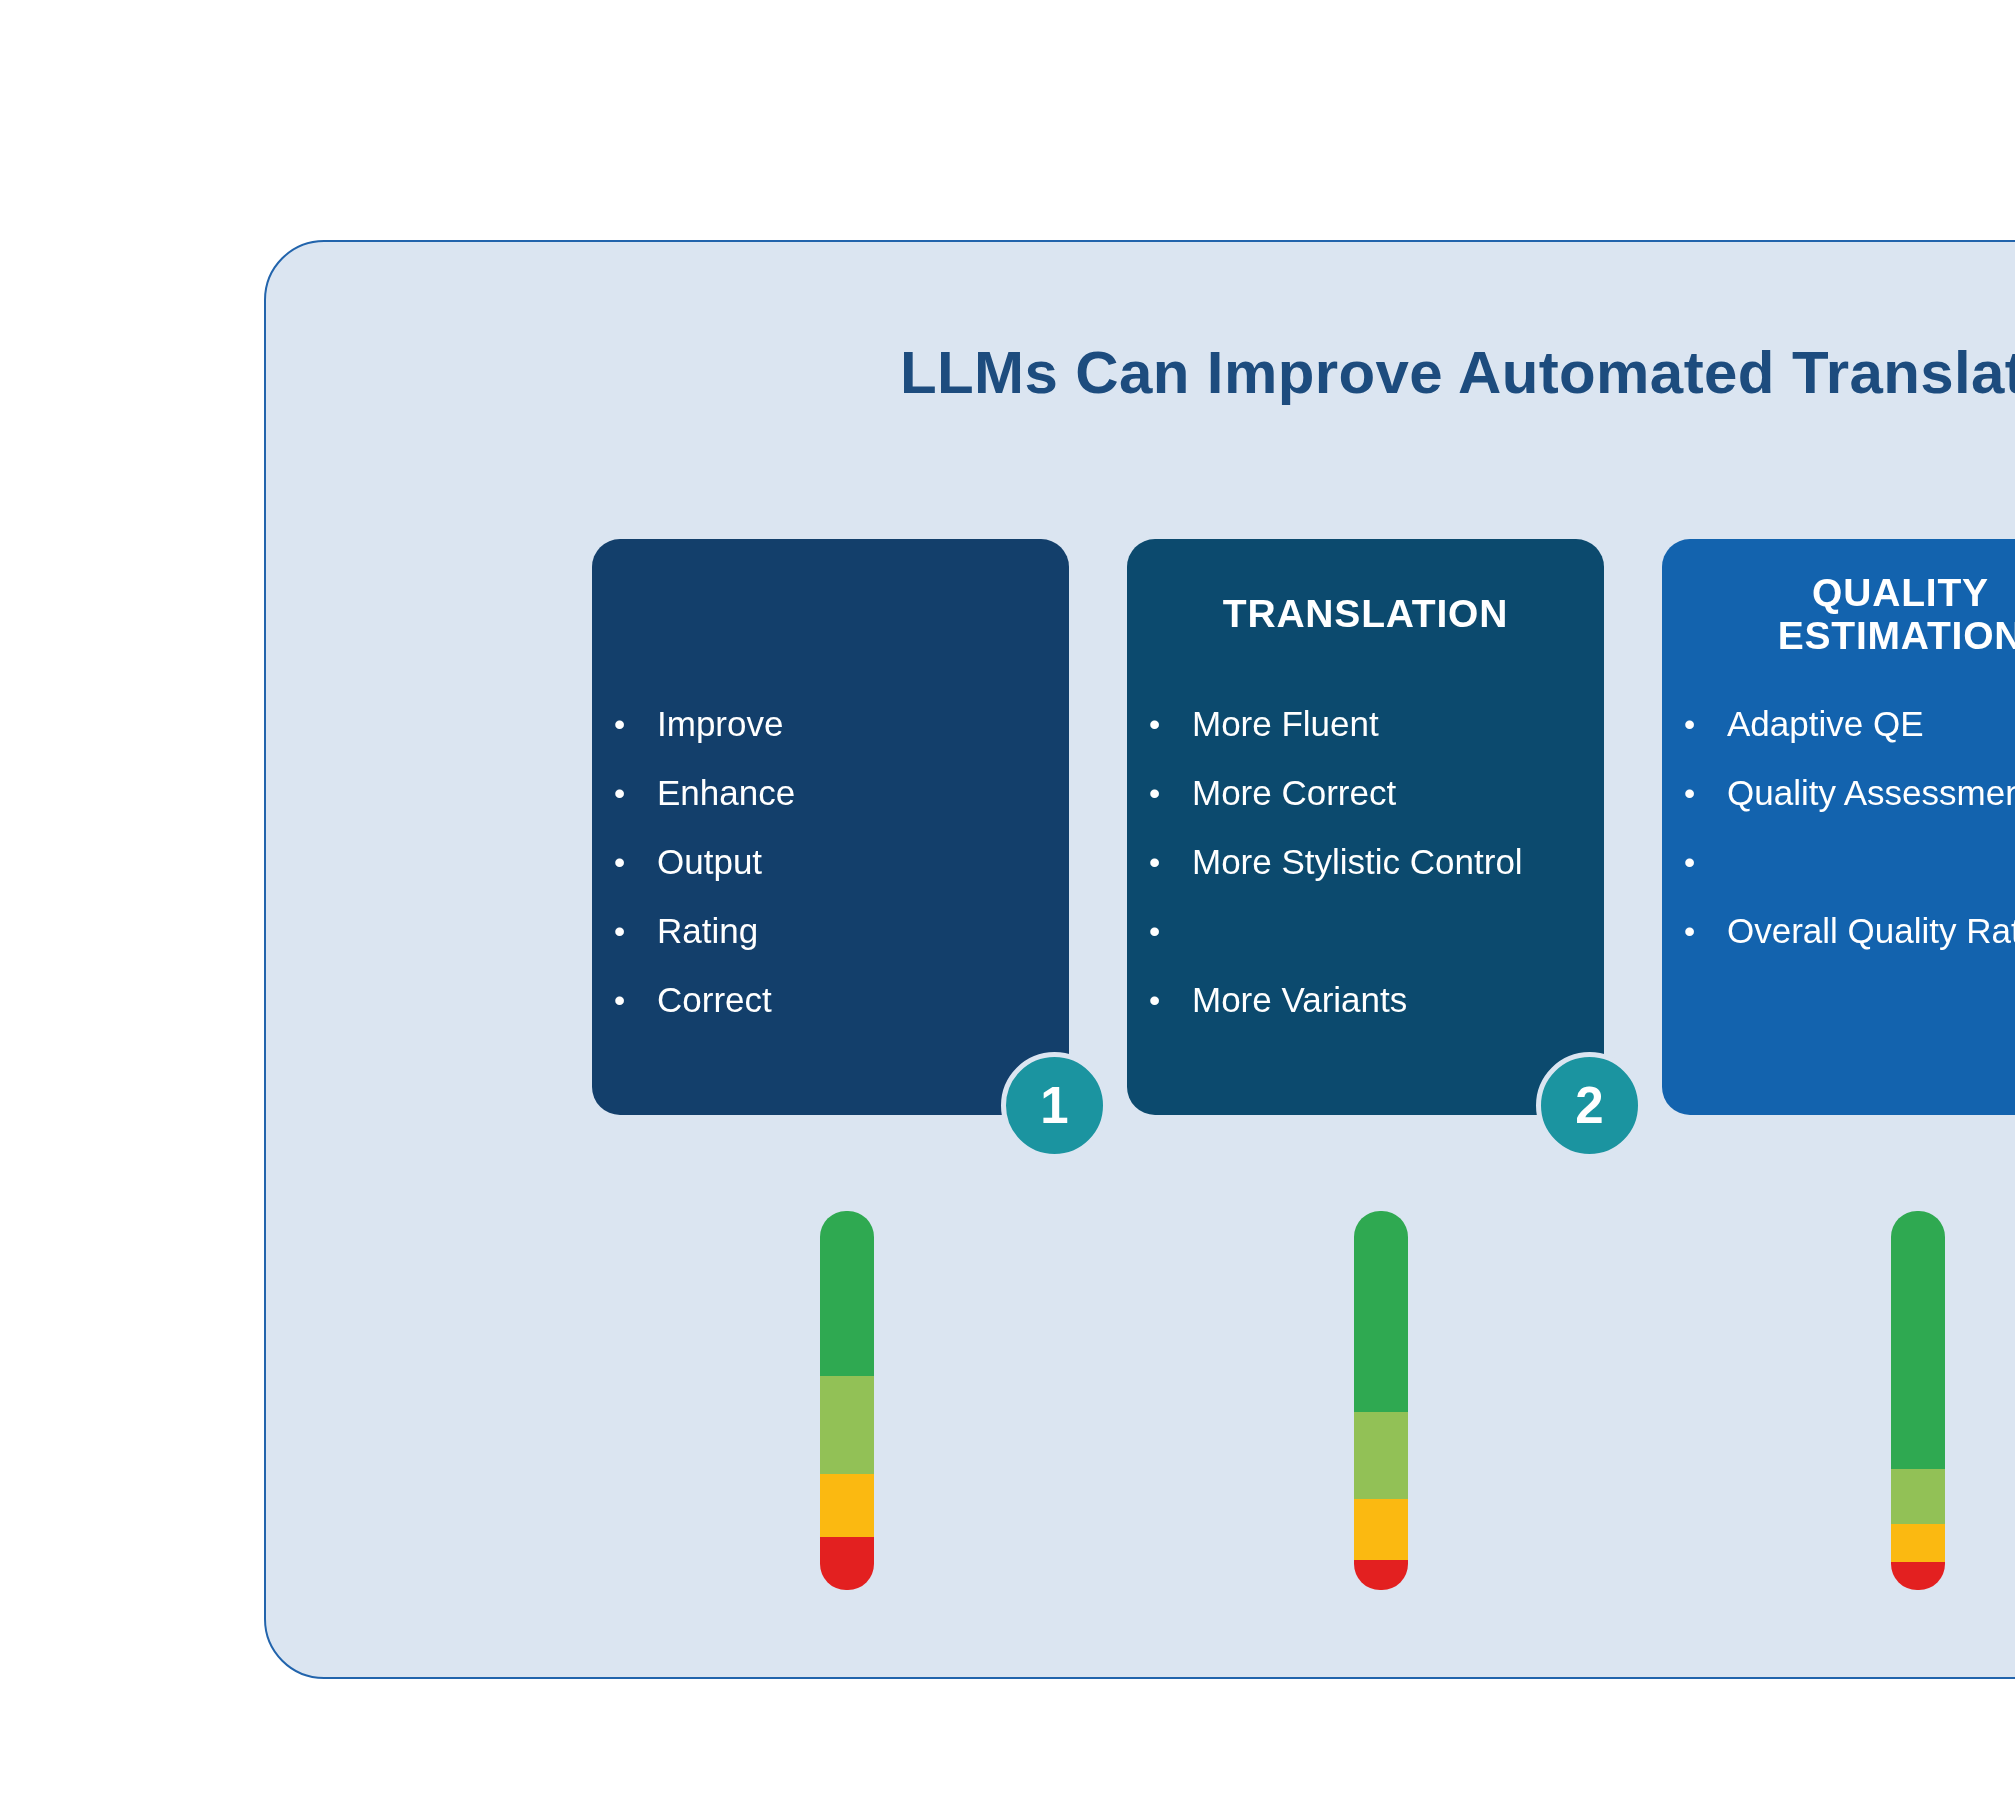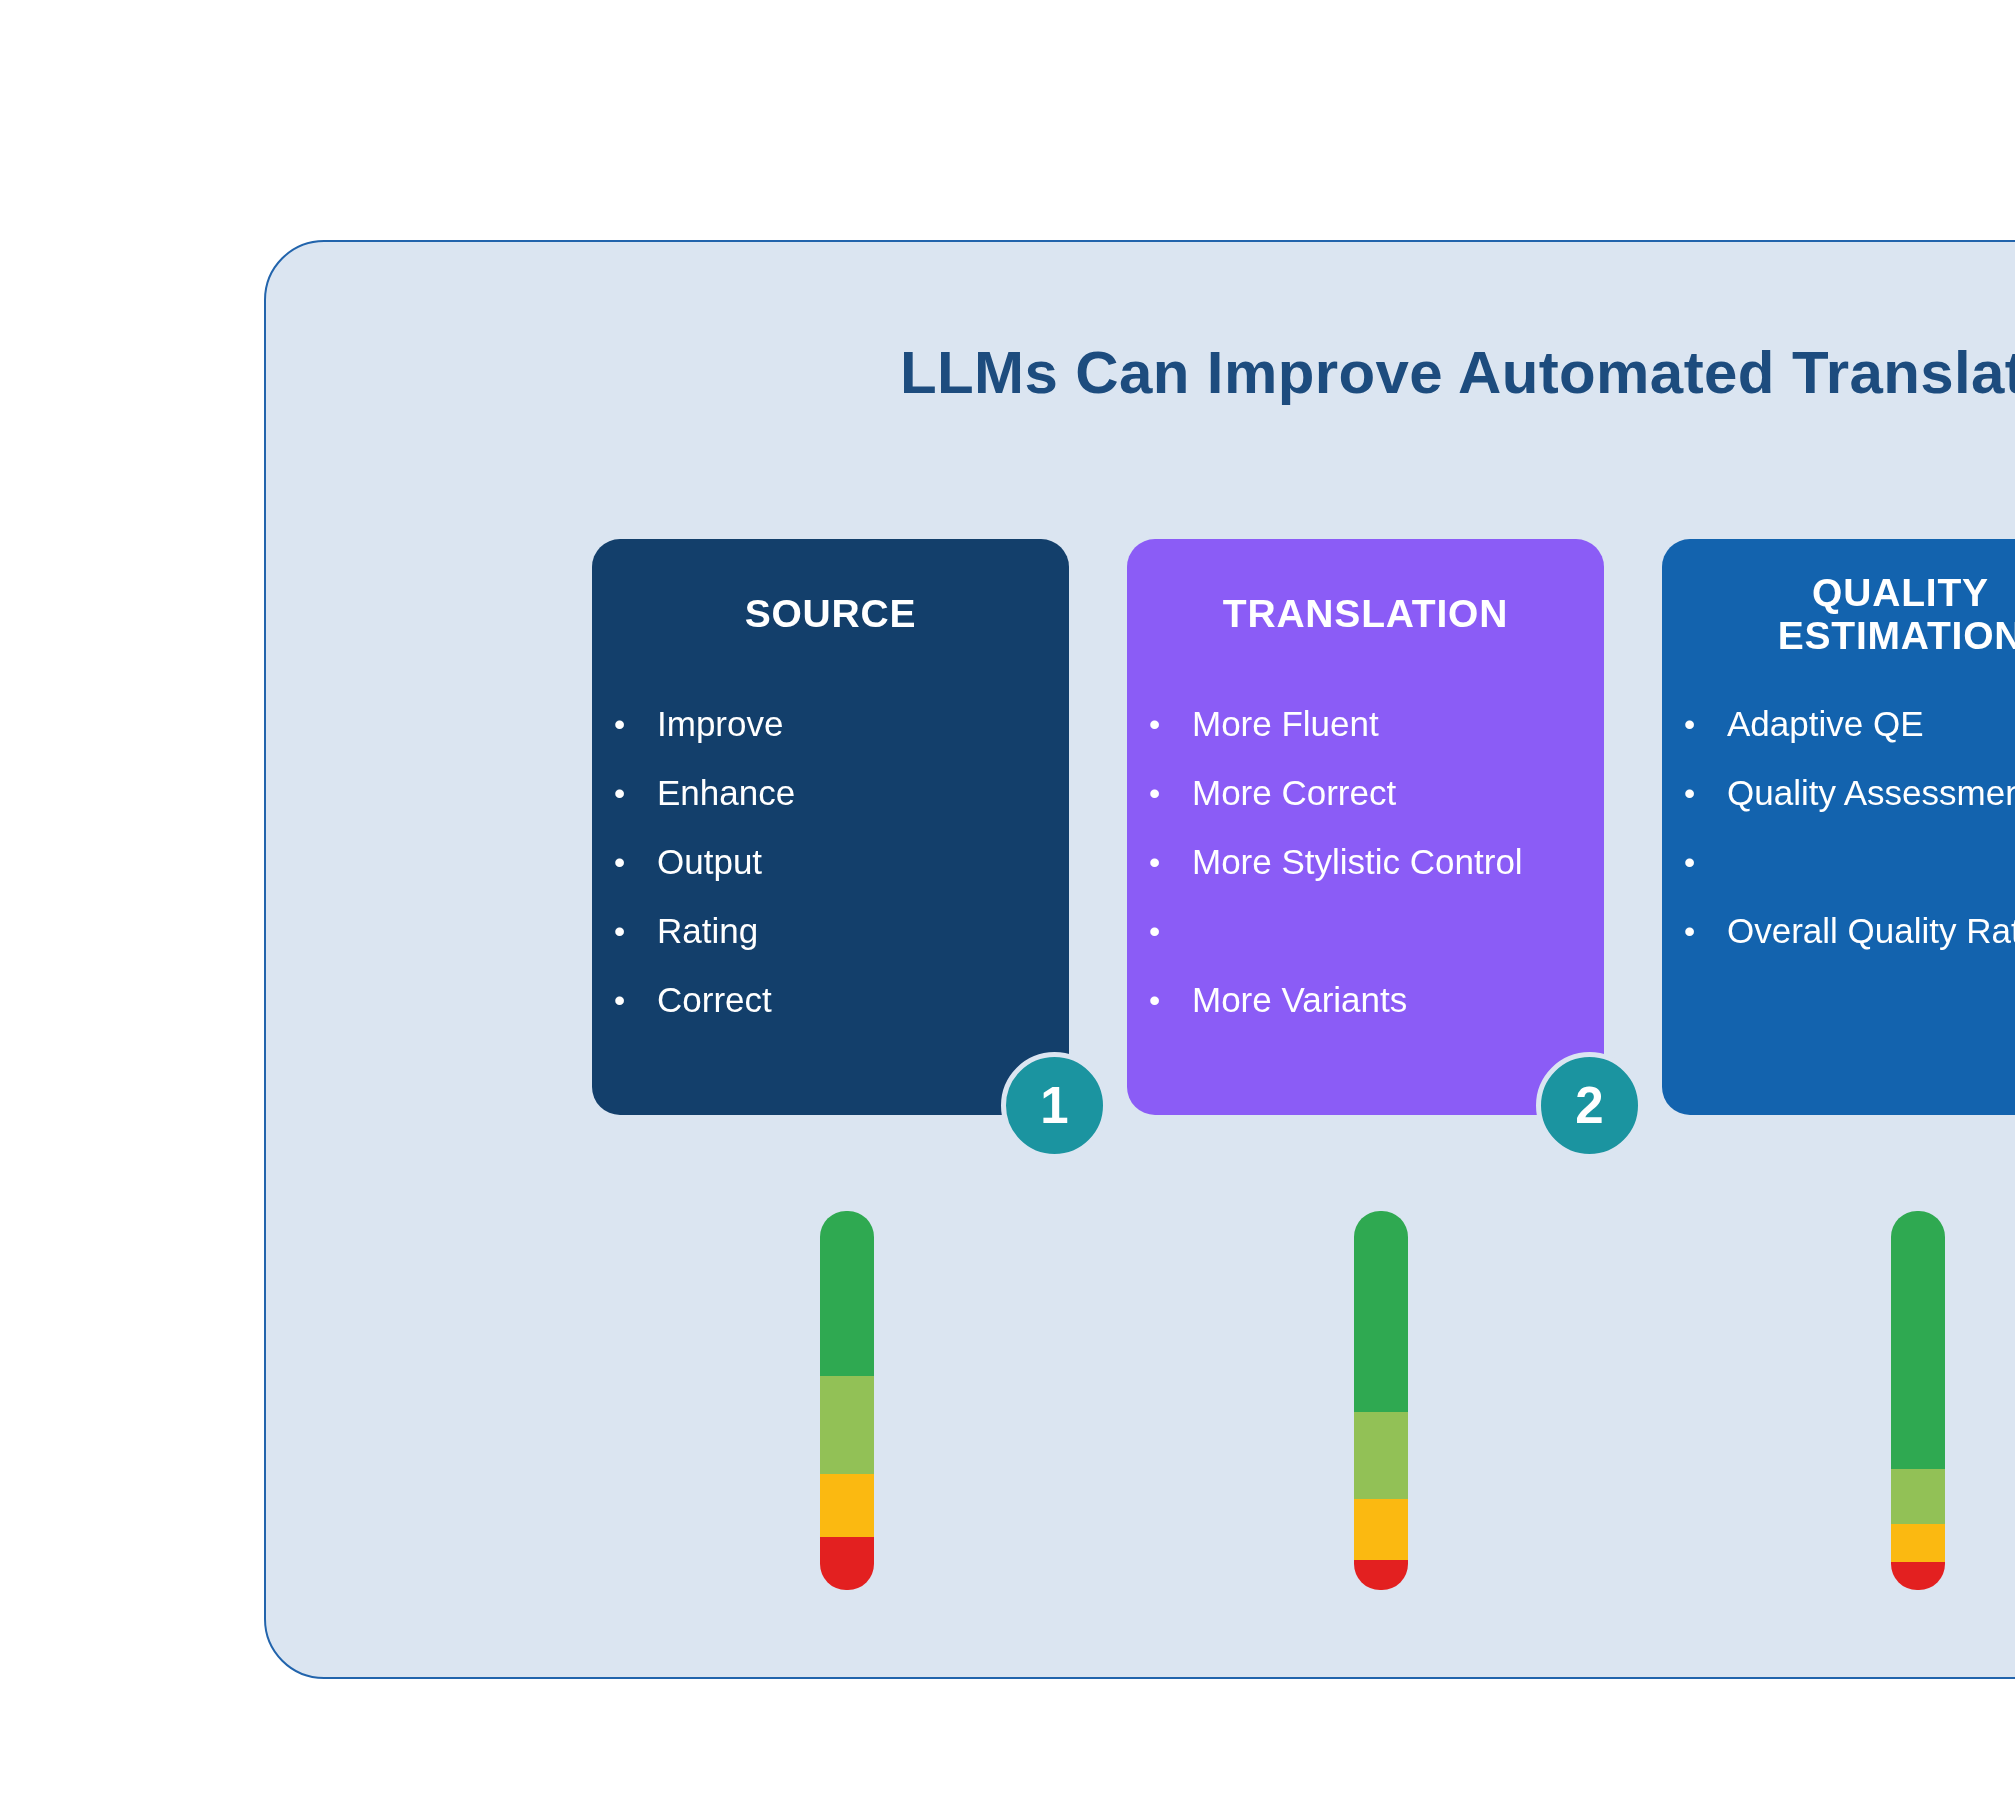--- a/index.html
+++ b/index.html
@@ -116,21 +116,20 @@
 </style>
 </head>
 <body>
 
 <div class="panel"></div>
 
 <div class="title">LLMs Can Improve Automated Translation Outcomes</div>
 
 <div id="cards-root">
     <div class="card" style="background: rgb(19, 63, 107);">
-    <div class="card-header">SOURCE</div>
     <ul class="card-list">
         <li>
           <span class="bullet-dot">•</span>
           <span class="bullet-text">Improve</span>
         </li>
         <li>
           <span class="bullet-dot">•</span>
           <span class="bullet-text">Enhance</span>
         </li>
         <li>
@@ -143,21 +142,21 @@
         </li>
         <li>
           <span class="bullet-dot">•</span>
           <span class="bullet-text">Correct</span>
         </li>
       </ul>
     <div class="badge">
       <span class="badge-num">1</span>
     </div>
   </div>
-    <div class="card" style="background: #8b5cf6;">
+    <div class="card" style="background: #0c4a6e;">
     <div class="card-header">TRANSLATION</div>
     <ul class="card-list">
         <li>
           <span class="bullet-dot">•</span>
           <span class="bullet-text">More Fluent</span>
         </li>
         <li>
           <span class="bullet-dot">•</span>
           <span class="bullet-text">More Correct</span>
         </li>

